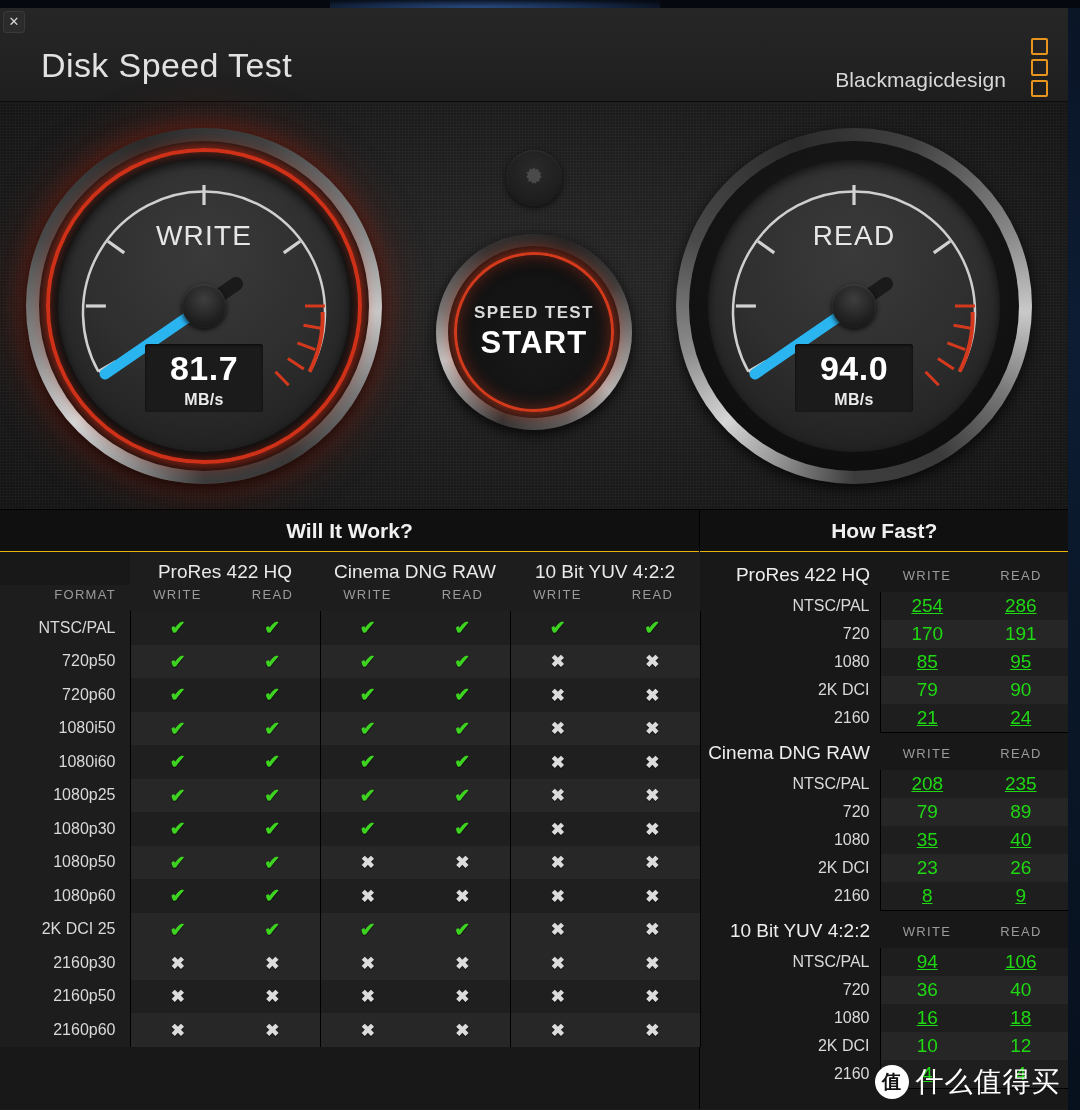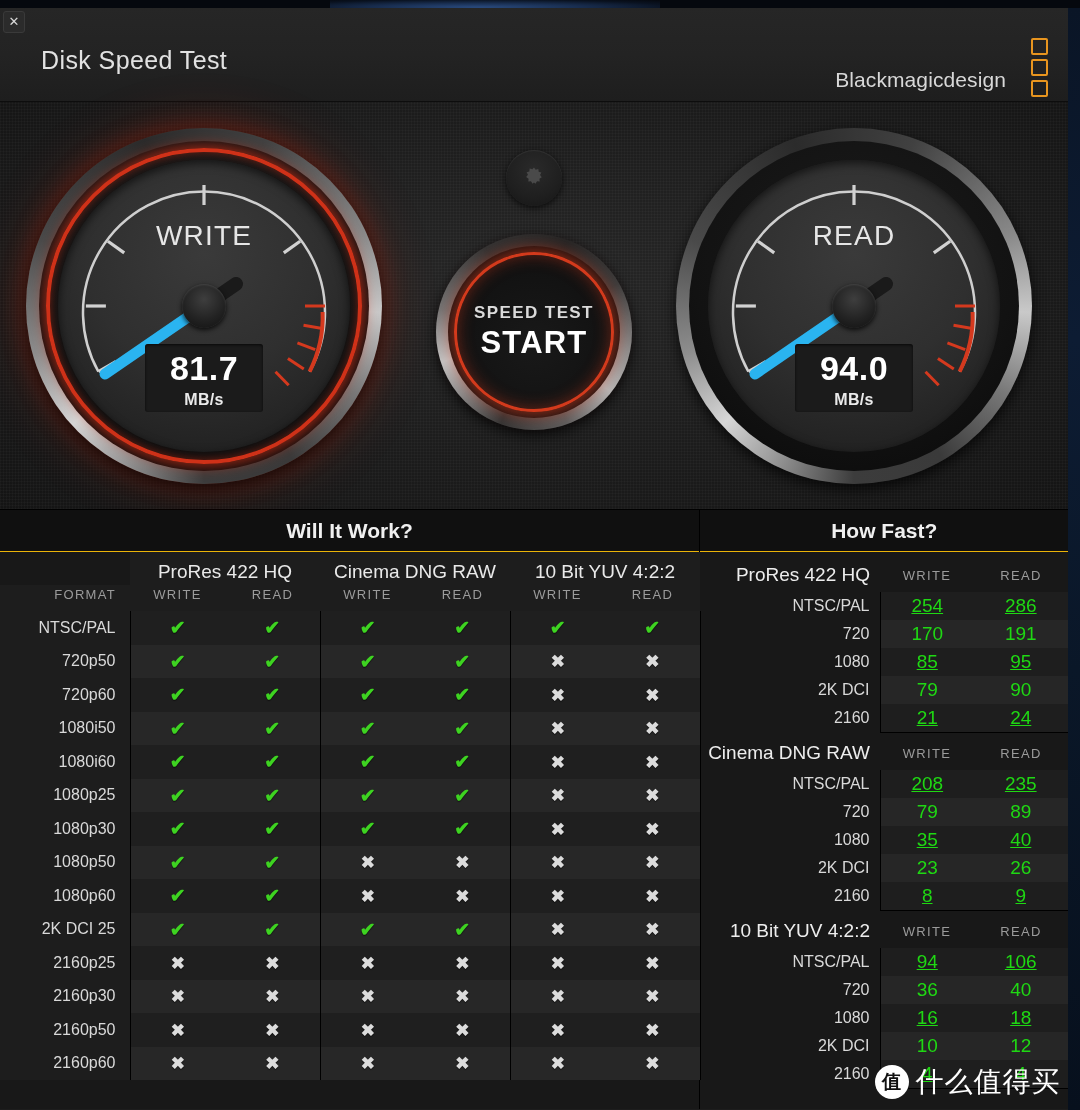--- a/index.html
+++ b/index.html
@@ -39,21 +39,21 @@
     border-bottom:1px solid #0d0d0d;
   }
   .close-btn {
     position:absolute; left:3px; top:3px; width:22px; height:22px;
     background:#2b2b2b; border:1px solid #3a3a3a; border-radius:3px;
     color:#d8d8d8; font-size:13px; line-height:20px; text-align:center;
     cursor:pointer;
   }
   .app-title {
     position:absolute; left:41px; top:38px;
-    font-size:25px; font-weight:300; color:#e2e2e2; letter-spacing:.4px;
+    font-size:34px; font-weight:300; color:#e2e2e2; letter-spacing:.4px;
   }
   .brand {
     position:absolute; right:62px; top:60px;
     font-size:21px; font-weight:400; color:#d8d8d8; letter-spacing:.1px;
   }
   .brand-logo {
     position:absolute; right:20px; top:30px;
     display:flex; flex-direction:column; gap:4px;
   }
   .brand-logo i {
@@ -464,29 +464,20 @@
               </tr>
               <tr class="even">
                 <td class="fmt">2K DCI 25</td>
                 <td class="mark grpstart"><span class="ok">✔</span></td>
                 <td class="mark"><span class="ok">✔</span></td>
                 <td class="mark grpstart"><span class="ok">✔</span></td>
                 <td class="mark"><span class="ok">✔</span></td>
                 <td class="mark grpstart"><span class="no">✖</span></td>
                 <td class="mark grpend"><span class="no">✖</span></td>
               </tr>
-              <tr class="odd">
-                <td class="fmt">2160p25</td>
-                <td class="mark grpstart"><span class="no">✖</span></td>
-                <td class="mark"><span class="no">✖</span></td>
-                <td class="mark grpstart"><span class="no">✖</span></td>
-                <td class="mark"><span class="no">✖</span></td>
-                <td class="mark grpstart"><span class="no">✖</span></td>
-                <td class="mark grpend"><span class="no">✖</span></td>
-              </tr>
               <tr class="even">
                 <td class="fmt">2160p30</td>
                 <td class="mark grpstart"><span class="no">✖</span></td>
                 <td class="mark"><span class="no">✖</span></td>
                 <td class="mark grpstart"><span class="no">✖</span></td>
                 <td class="mark"><span class="no">✖</span></td>
                 <td class="mark grpstart"><span class="no">✖</span></td>
                 <td class="mark grpend"><span class="no">✖</span></td>
               </tr>
               <tr class="odd">

